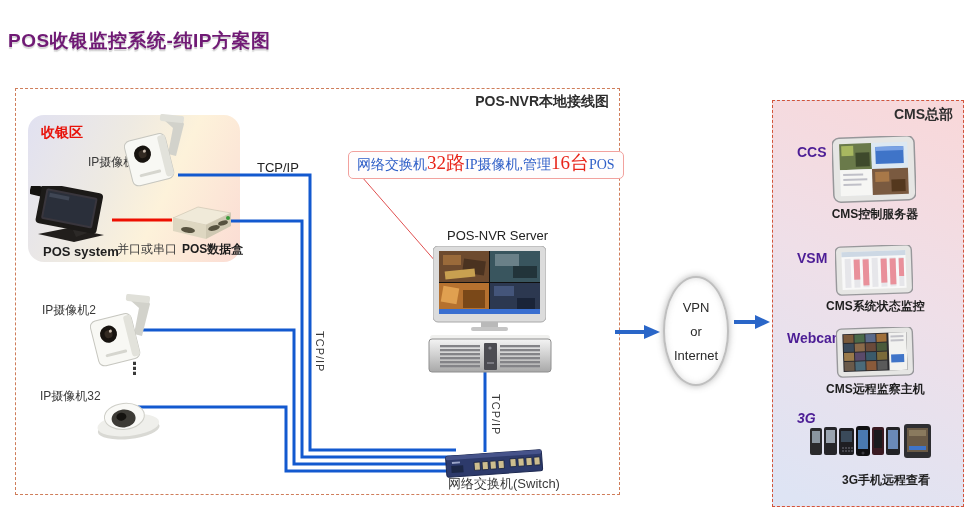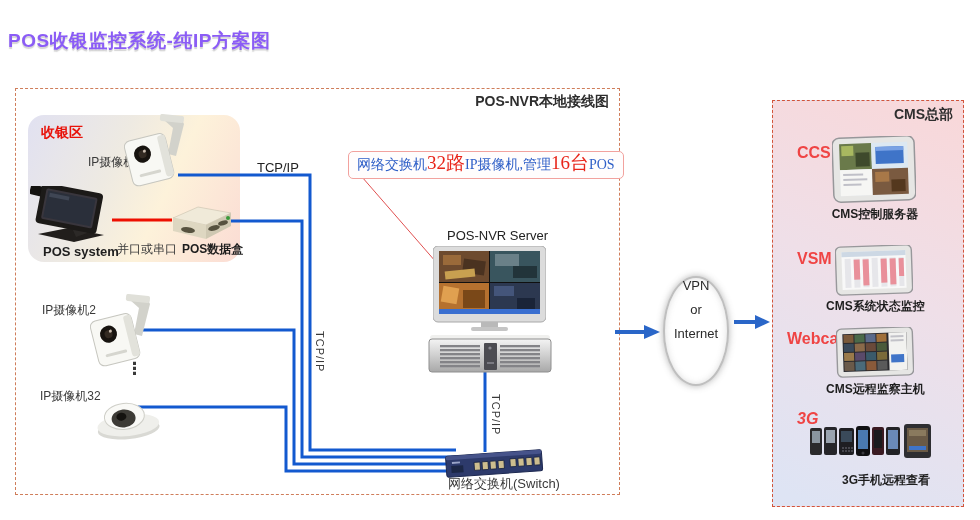--- a/index.html
+++ b/index.html
@@ -3,25 +3,25 @@
 <meta charset="utf-8">
 <style>
   html,body{margin:0;padding:0;}
   body{
     width:980px;height:520px;position:relative;background:#ffffff;
     font-family:"Liberation Sans","DejaVu Sans",sans-serif;overflow:hidden;
   }
   .lbl{position:absolute;color:#3a3a3a;font-size:12px;white-space:nowrap;line-height:1.1;}
   .bold{font-weight:bold;color:#1e1e1e;}
   .panel-title{font-size:14px;font-weight:bold;color:#2e2e2e;}
-  .red-tag{position:absolute;color:#ef4444;font-weight:bold;font-size:16px;white-space:nowrap;}
+  .red-tag{position:absolute;color:#4c1d95;font-weight:bold;font-size:14px;white-space:nowrap;}
   .caption{position:absolute;font-size:12px;font-weight:bold;color:#1e1e1e;text-align:center;white-space:nowrap;}
   .vtext{writing-mode:vertical-rl;font-size:11px;color:#3a3a3a;letter-spacing:1px;}
   #page-title{
-    position:absolute;left:8px;top:28px;font-size:19px;font-weight:bold;color:#8b5cf6;
+    position:absolute;left:8px;top:28px;font-size:19px;font-weight:bold;color:#701a75;
     text-shadow:0 2px 1px rgba(130,130,130,.35);letter-spacing:.5px;
   }
   #local-panel{
     position:absolute;left:15px;top:88px;width:603px;height:405px;
     border:1px dashed #cf7d5a;background:#ffffff;z-index:0;
   }
   #cms-panel{
     position:absolute;left:772px;top:88px;width:190px;height:405px;
     border:1px dashed #d2543a;z-index:0;
     background:linear-gradient(205deg,#f8d8da 4%,#efdfe8 45%,#dee4f4 96%);
@@ -33,21 +33,21 @@
   }
   #annotation-box{
     position:absolute;left:348px;top:151px;height:22px;padding:1px 8px 3px 8px;
     border:1px solid #f2a29e;border-radius:5px;background:#fffdfd;z-index:2;
     font-family:"Liberation Serif","DejaVu Serif",serif;font-size:14px;color:#3060c8;white-space:nowrap;
   }
   #annotation-box .big-red{font-size:19px;color:#e8251a;line-height:1;}
   #cloud{
     position:absolute;left:663px;top:276px;width:62px;height:106px;border-radius:50%;
     background:#fff;border:2px solid #bfbfbf;box-shadow:0 0 7px rgba(90,90,90,.45), inset 0 0 6px rgba(120,120,120,.25);
-    display:flex;flex-direction:column;align-items:center;gap:9px;z-index:2;
+    display:flex;flex-direction:column;justify-content:center;align-items:center;gap:9px;z-index:2;
     font-size:13px;color:#2a2a2a;font-weight:500;
   }
   #wire-layer{position:absolute;left:0;top:0;z-index:1;pointer-events:none;}
   .dev{position:absolute;z-index:2;}
   .dots{position:absolute;font-size:17px;font-weight:bold;color:#3a3a3a;letter-spacing:0;line-height:.55;z-index:2;text-align:center;}
 </style>
 </head>
 <body>
 
 <div id="page-title">POS收银监控系统-纯IP方案图</div>

